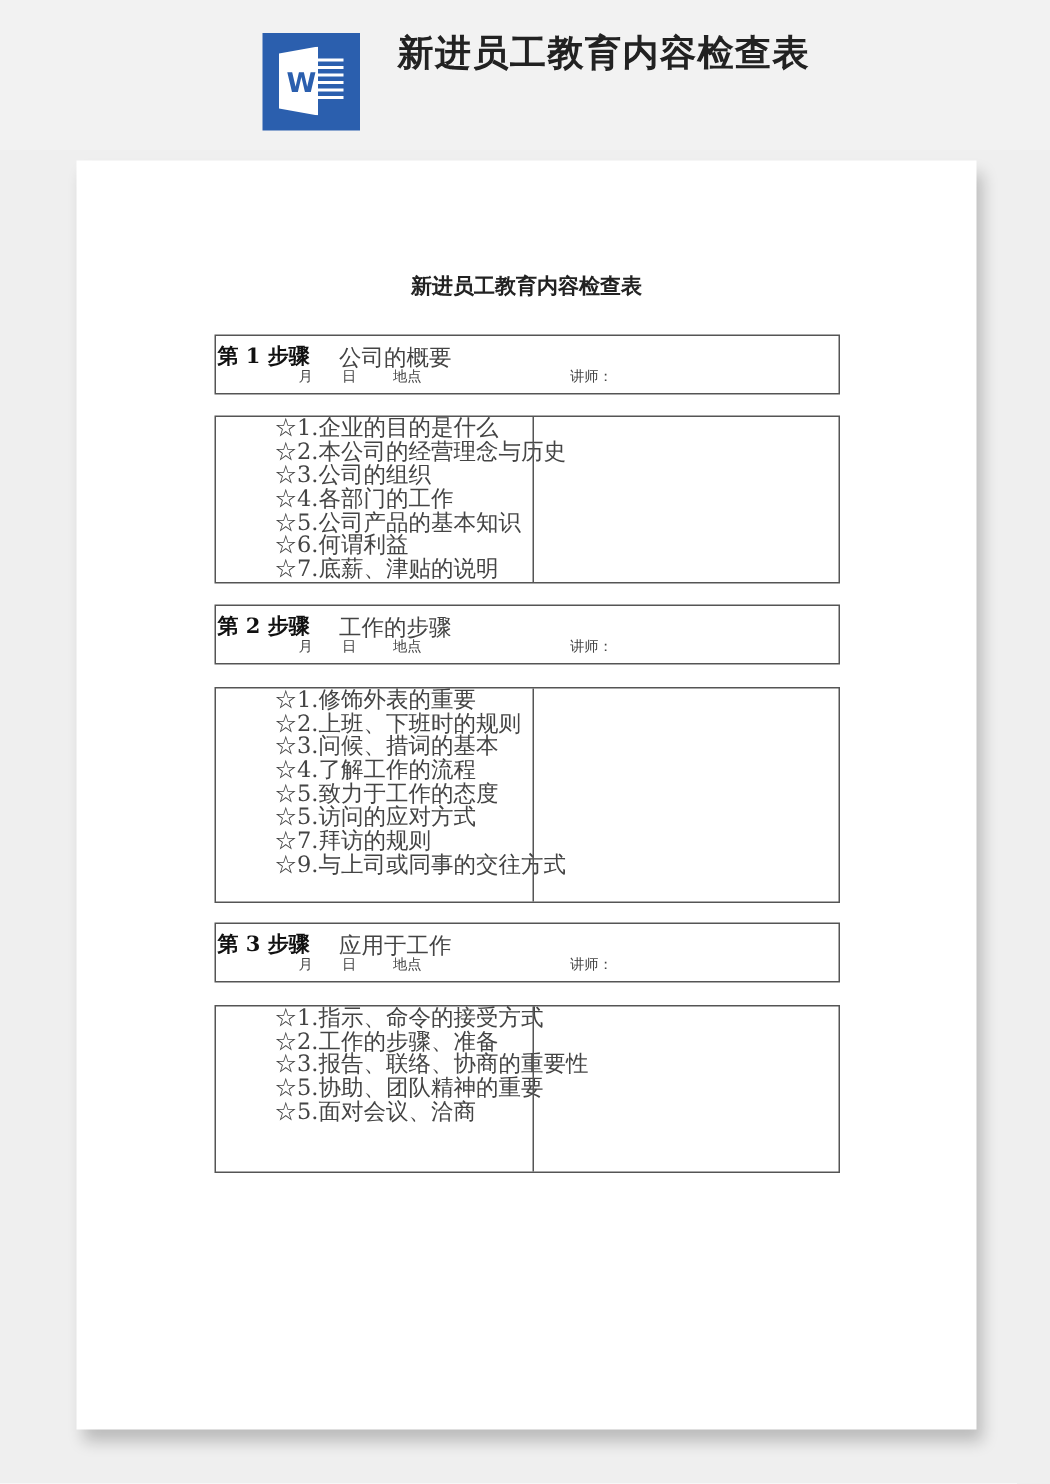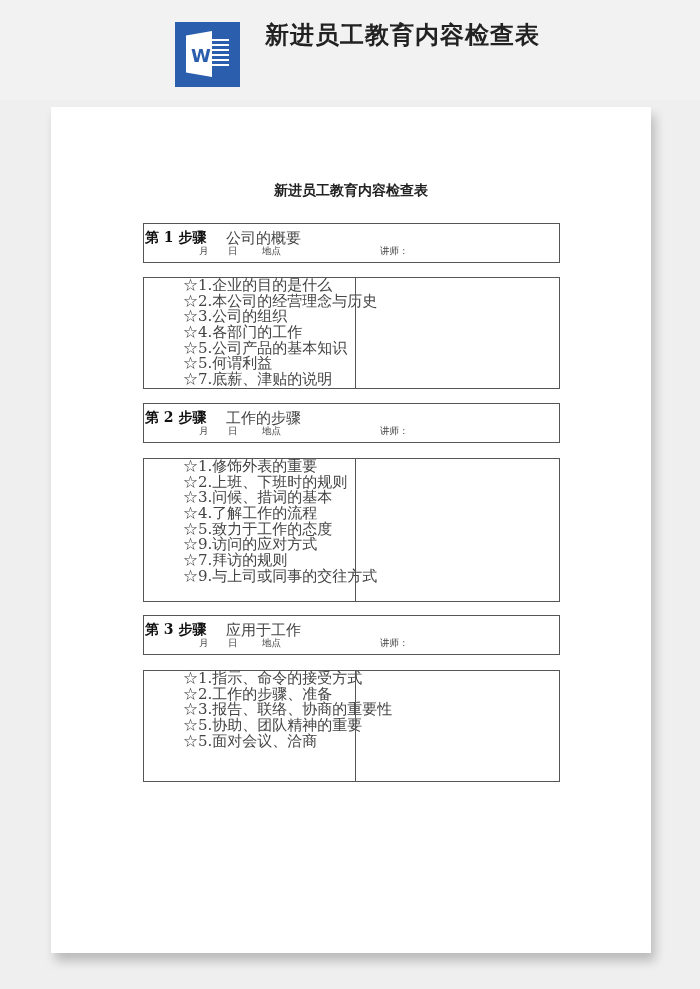--- a/index.html
+++ b/index.html
@@ -60,40 +60,40 @@
     <span class="f" style="left:118px">地点</span>
     <span class="f" style="left:236px">讲师：</span>
   </div>
   <div class="lbox" style="top:170px;height:110px">
     <div class="col"></div>
     <div class="item">☆1.企业的目的是什么</div>
     <div class="item">☆2.本公司的经营理念与历史</div>
     <div class="item">☆3.公司的组织</div>
     <div class="item">☆4.各部门的工作</div>
     <div class="item">☆5.公司产品的基本知识</div>
-    <div class="item">☆5.何谓利益</div>
+    <div class="item">☆6.何谓利益</div>
     <div class="item">☆7.底薪、津贴的说明</div>
   </div>
 
   <div class="hbox" style="top:296px">
     <span class="step">第 2 步骤</span>
     <span class="topic">工作的步骤</span>
     <span class="f" style="left:55px">月</span>
     <span class="f" style="left:84px">日</span>
     <span class="f" style="left:118px">地点</span>
     <span class="f" style="left:236px">讲师：</span>
   </div>
   <div class="lbox" style="top:351px;height:142px">
     <div class="col"></div>
     <div class="item">☆1.修饰外表的重要</div>
     <div class="item">☆2.上班、下班时的规则</div>
     <div class="item">☆3.问候、措词的基本</div>
     <div class="item">☆4.了解工作的流程</div>
     <div class="item">☆5.致力于工作的态度</div>
-    <div class="item">☆9.访问的应对方式</div>
+    <div class="item">☆5.访问的应对方式</div>
     <div class="item">☆7.拜访的规则</div>
     <div class="item">☆9.与上司或同事的交往方式</div>
   </div>
 
   <div class="hbox" style="top:508px">
     <span class="step">第 3 步骤</span>
     <span class="topic">应用于工作</span>
     <span class="f" style="left:55px">月</span>
     <span class="f" style="left:84px">日</span>
     <span class="f" style="left:118px">地点</span>

